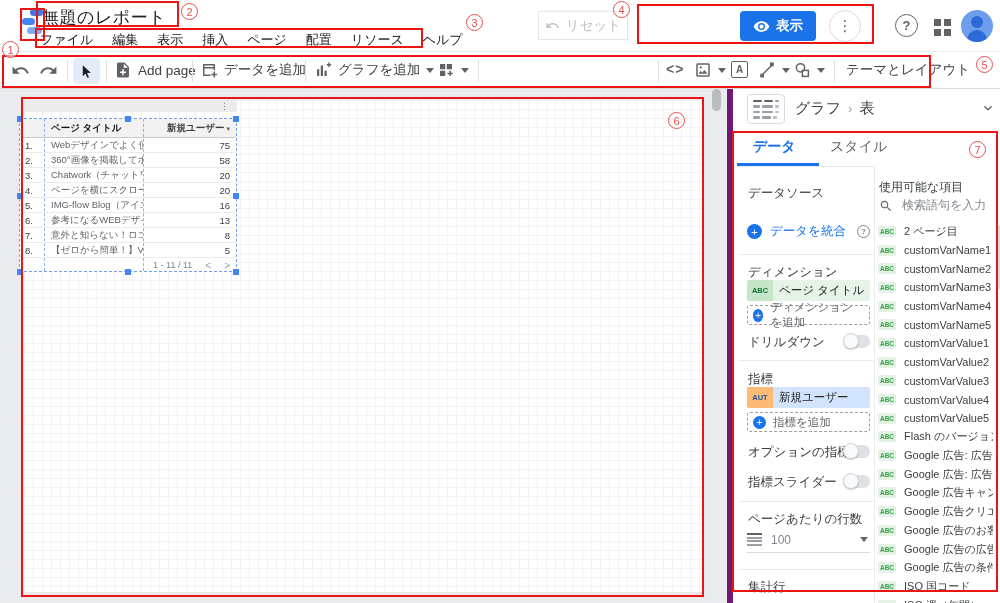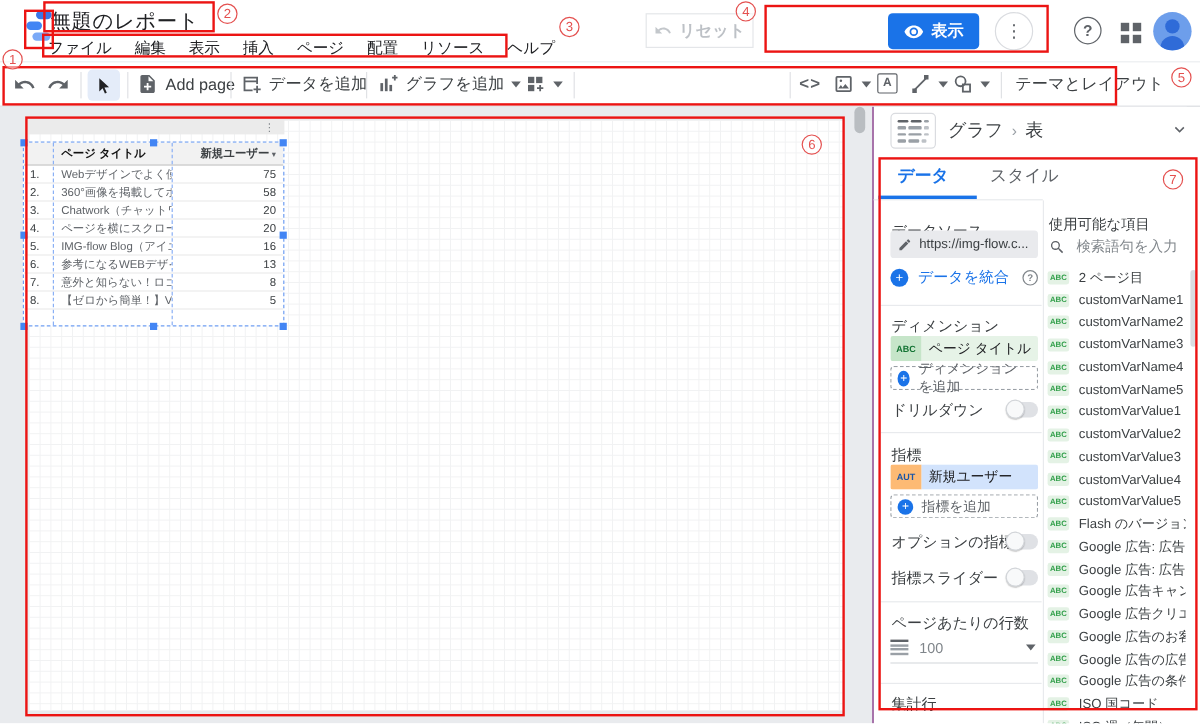--- a/index.html
+++ b/index.html
@@ -11,21 +11,21 @@
   .logo { position:absolute; left:22px; top:9px; width:22px; height:30px; }
   .logo i { position:absolute; height:7px; border-radius:4px; }
   .logo .b1 { top:0; left:8px; width:13px; background:#3b78e7; }
   .logo .b2 { top:9px; left:0; width:13px; background:#4285f4; }
   .logo .b3 { top:18px; left:5px; width:15px; background:#7baaf7; }
   .rtitle { position:absolute; left:42px; top:6px; font-size:17px; color:#202124; letter-spacing:.5px; }
   .menubar { position:absolute; left:40px; top:31px; display:flex; gap:19px; font-size:13px; color:#202124; }
   .menu-item { cursor:default; }
 
   .btn-reset { position:absolute; left:538px; top:11px; width:90px; height:29px; border:1px solid #e4e6e9; border-radius:0;
-               display:flex; align-items:center; justify-content:center; gap:6px; color:#bdc1c6; font-size:13.5px; background:#fff;font-weight:bold; }
+               display:flex; align-items:center; justify-content:center; gap:6px; color:#bdc1c6; font-size:13.5px; background:#fff; }
   .btn-share { position:absolute; left:641px; top:11px; height:30px; display:flex; border:1px solid #dadce0; border-radius:4px; background:#fff; }
   .share-main { display:flex; align-items:center; gap:7px; padding:0 10px; color:#1a73e8; font-size:13.5px; font-weight:bold; }
   .share-caret { width:21px; display:flex; align-items:center; justify-content:center; border-left:1px solid #dadce0; }
   .caret { width:0; height:0; border-left:4px solid transparent; border-right:4px solid transparent; border-top:5px solid #5f6368; }
   .btn-view { position:absolute; left:740px; top:11px; width:76px; height:30px; background:#1a73e8; border-radius:4px; color:#fff;
               display:flex; align-items:center; justify-content:center; gap:6px; font-size:13.5px; font-weight:bold; }
   .btn-more { position:absolute; left:829px; top:10px; width:32px; height:32px; border:1px solid #dadce0; border-radius:50%;
               display:flex; align-items:center; justify-content:center; color:#5f6368; font-size:15px; background:#fff; }
   .icon-help { position:absolute; left:895px; top:14px; width:23px; height:23px; border:1.6px solid #5f6368; border-radius:50%;
                display:flex; align-items:center; justify-content:center; font-size:13px; font-weight:bold; color:#5f6368; }
@@ -64,21 +64,21 @@
   .c-num { width:25px; padding-left:5px; color:#3c4043; }
   .c-title { width:98px; padding-left:6px; color:#5f6368; white-space:nowrap; overflow:hidden; }
   .c-val { flex:1; text-align:right; padding-right:6px; color:#3c4043; }
   .thead .c-title { color:#111; }
   .sortcaret { font-size:7px; color:#5f6368; margin-left:2px; }
   .tfoot { display:flex; align-items:center; justify-content:flex-end; gap:13px; height:14px; color:#80868b; font-size:9px; padding-right:6px; }
   .pgarrow { color:#9aa0a6; font-size:10px; }
   .handle { position:absolute; width:6px; height:6px; background:#4285f4; }
 
   
-  .panel { position:absolute; left:727px; top:89px; width:262px; height:514px; background:#fff; border-left:1px solid #701a75; }
+  .panel { position:absolute; left:727px; top:89px; width:262px; height:514px; background:#fff; border-left:6px solid #701a75; }
   .chart-thumb { position:absolute; left:14px; top:5px; width:38px; height:30px; border:1px solid #dadce0; border-radius:4px;
                  display:flex; flex-direction:column; justify-content:center; gap:3px; padding:4px 5px; }
   .chart-thumb .r { display:flex; gap:2px; }
   .chart-thumb .r i { height:2.5px; border-radius:1px; }
   .crumb { position:absolute; left:62px; top:10px; font-size:15px; color:#3c4043; display:flex; gap:7px; align-items:center; }
   .crumb .sep2 { color:#9aa0a6; font-size:13px; }
   .panel-chevron { position:absolute; left:247px; top:11px; }
   .tab { position:absolute; top:49px; font-size:14px; }
   .tab-data { left:20px; color:#1a73e8; font-weight:bold; }
   .tab-style { left:97px; color:#5f6368; }
@@ -339,20 +339,25 @@
             <span class="c-title">意外と知らない！ロゴデザ..</span>
             <span class="c-val">8</span>
           </div>
 
           <div class="trow">
             <span class="c-num">8.</span>
             <span class="c-title">【ゼロから簡単！】Visual ..</span>
             <span class="c-val">5</span>
           </div>
         </div>
+      <div class="tfoot">
+        <span>1 - 11 / 11</span>
+        <span class="pgarrow">&lt;</span>
+        <span class="pgarrow">&gt;</span>
+      </div>
       <i class="colline cl1"></i>
       <i class="colline cl2"></i>
       <i class="handle" style="left:-3px;top:-3px"></i>
       <i class="handle" style="left:105px;top:-3px"></i>
       <i class="handle" style="left:213px;top:-3px"></i>
       <i class="handle" style="left:-3px;top:74px"></i>
       <i class="handle" style="left:213px;top:74px"></i>
       <i class="handle" style="left:-3px;top:150px"></i>
       <i class="handle" style="left:105px;top:150px"></i>
       <i class="handle" style="left:213px;top:150px"></i>
@@ -393,26 +398,20 @@
         </svg>
     </span>
 
     <span class="tab tab-data">データ</span>
     <span class="tab tab-style">スタイル</span>
     <i class="tab-underline"></i>
     <i class="tabs-border"></i>
     <i class="vdiv"></i>
 
     <span class="plabel" style="top:96px">データソース</span>
-    <div class="chip-source">
-      <svg width="12" height="12" viewBox="0 0 24 24" style="fill:#5f6368;flex:none">
-          <path d="M3 17.25V21h3.75L17.81 9.94l-3.75-3.75L3 17.25zM20.71 7.04a1 1 0 0 0 0-1.41l-2.34-2.34a1 1 0 0 0-1.41 0l-1.83 1.83 3.75 3.75 1.83-1.83z"></path>
-        </svg>
-      <span>https://img-flow.c...</span>
-    </div>
     <div class="blend">
       <span class="pluscirc">+</span>
       <span>データを統合</span>
     </div>
     <span class="helpcirc">
         <span>?</span>
       </span>
     <i class="pdivider" style="top:165px"></i>
 
     <span class="plabel" style="top:175px">ディメンション</span>

